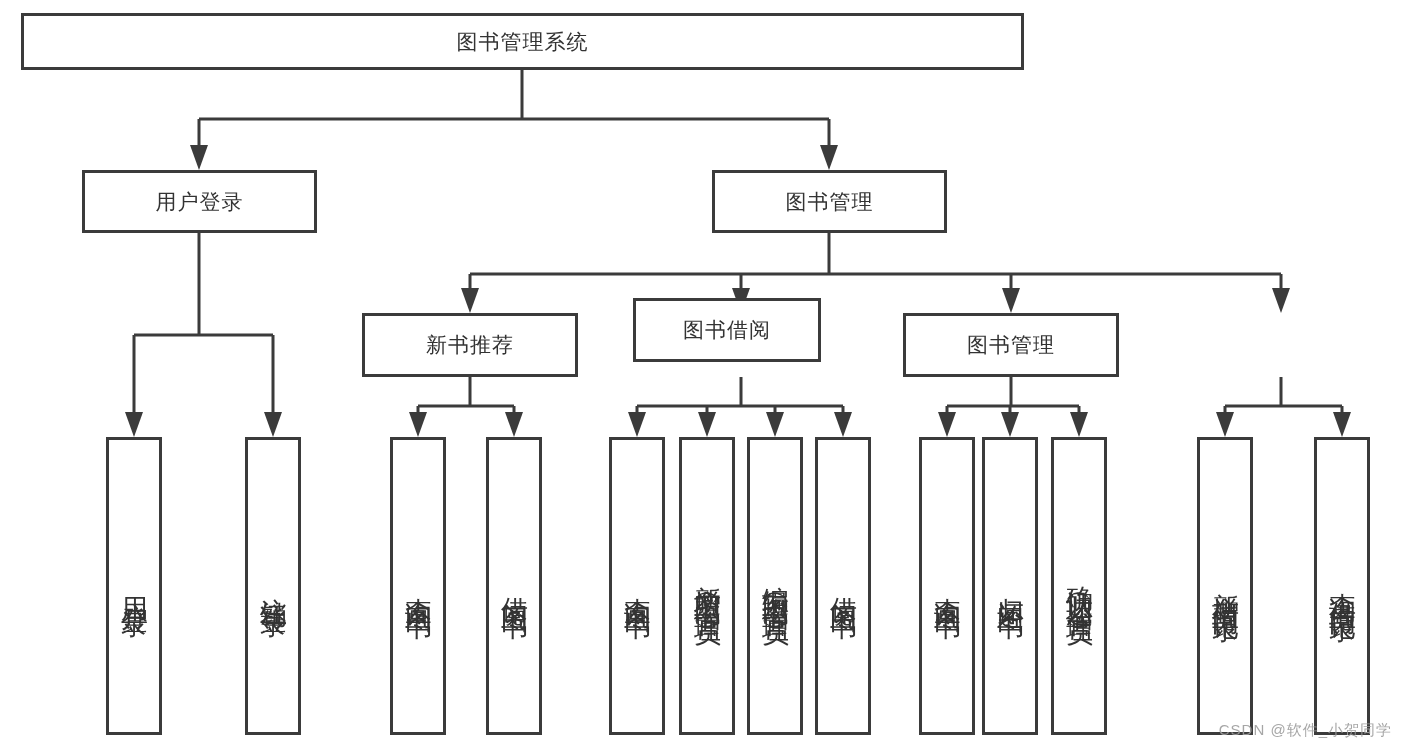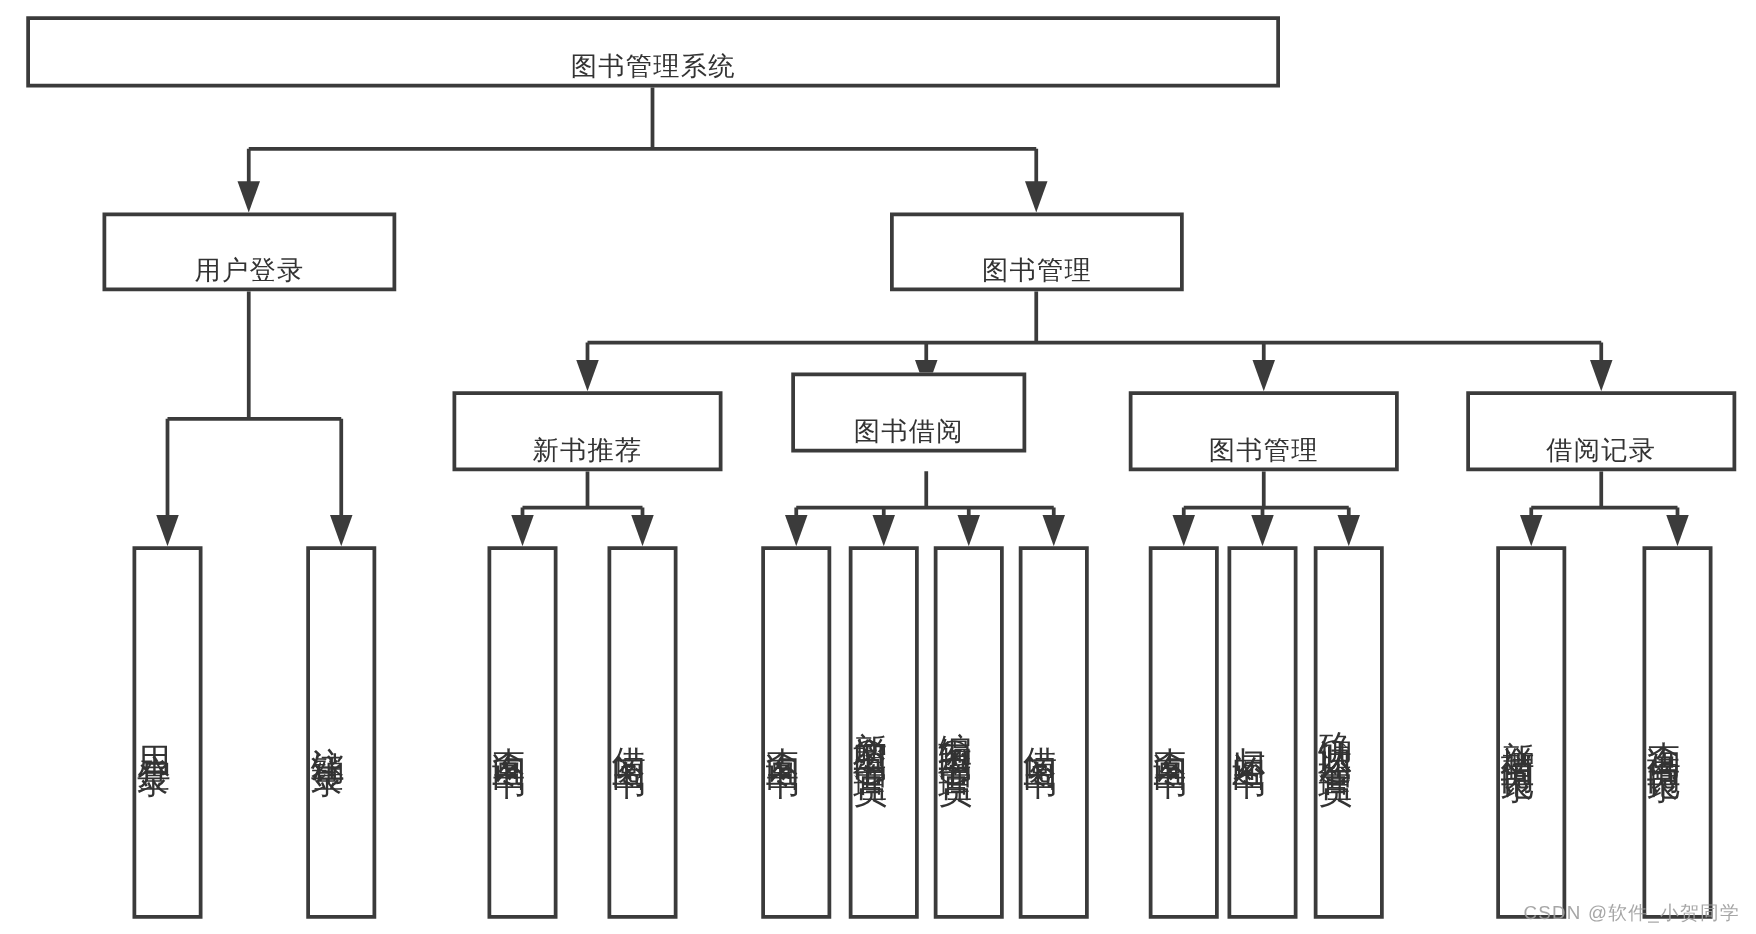--- a/index.html
+++ b/index.html
@@ -11,21 +11,21 @@
     color:#333333;
     overflow:hidden;
   }
   .connectors{position:absolute;left:0;top:0;z-index:1;}
   .node{
     position:absolute;
     box-sizing:border-box;
     background:#ffffff;
     border:3px solid #3b3b3b;
     display:flex;
-    align-items:flex-end;
+    align-items:center;
     justify-content:center;
     z-index:2;
     font-size:21px;
     letter-spacing:1px;
     color:#333333;
   }
   .leaf{
     writing-mode:vertical-rl;
     text-orientation:mixed;
     font-size:27px;
@@ -99,23 +99,20 @@
 
   <div class="node" style="left:712px;top:170px;width:235px;height:63px">
     <span>图书管理</span>
   </div>
   <div class="node" style="left:633px;top:298px;width:188px;height:64px">
     <span>图书借阅</span>
   </div>
   <div class="node" style="left:903px;top:313px;width:216px;height:64px">
     <span>图书管理</span>
   </div>
-  <div class="node" style="left:1173px;top:313px;width:216px;height:64px">
-    <span>借阅记录</span>
-  </div>
 
   <div class="node leaf" style="left:106px;top:437px;width:56px;height:298px">
     <span>用户登录</span>
   </div>
   <div class="node leaf" style="left:245px;top:437px;width:56px;height:298px">
     <span>注销登录</span>
   </div>
 
   <div class="node leaf" style="left:390px;top:437px;width:56px;height:298px">
     <span>查询图书</span>

